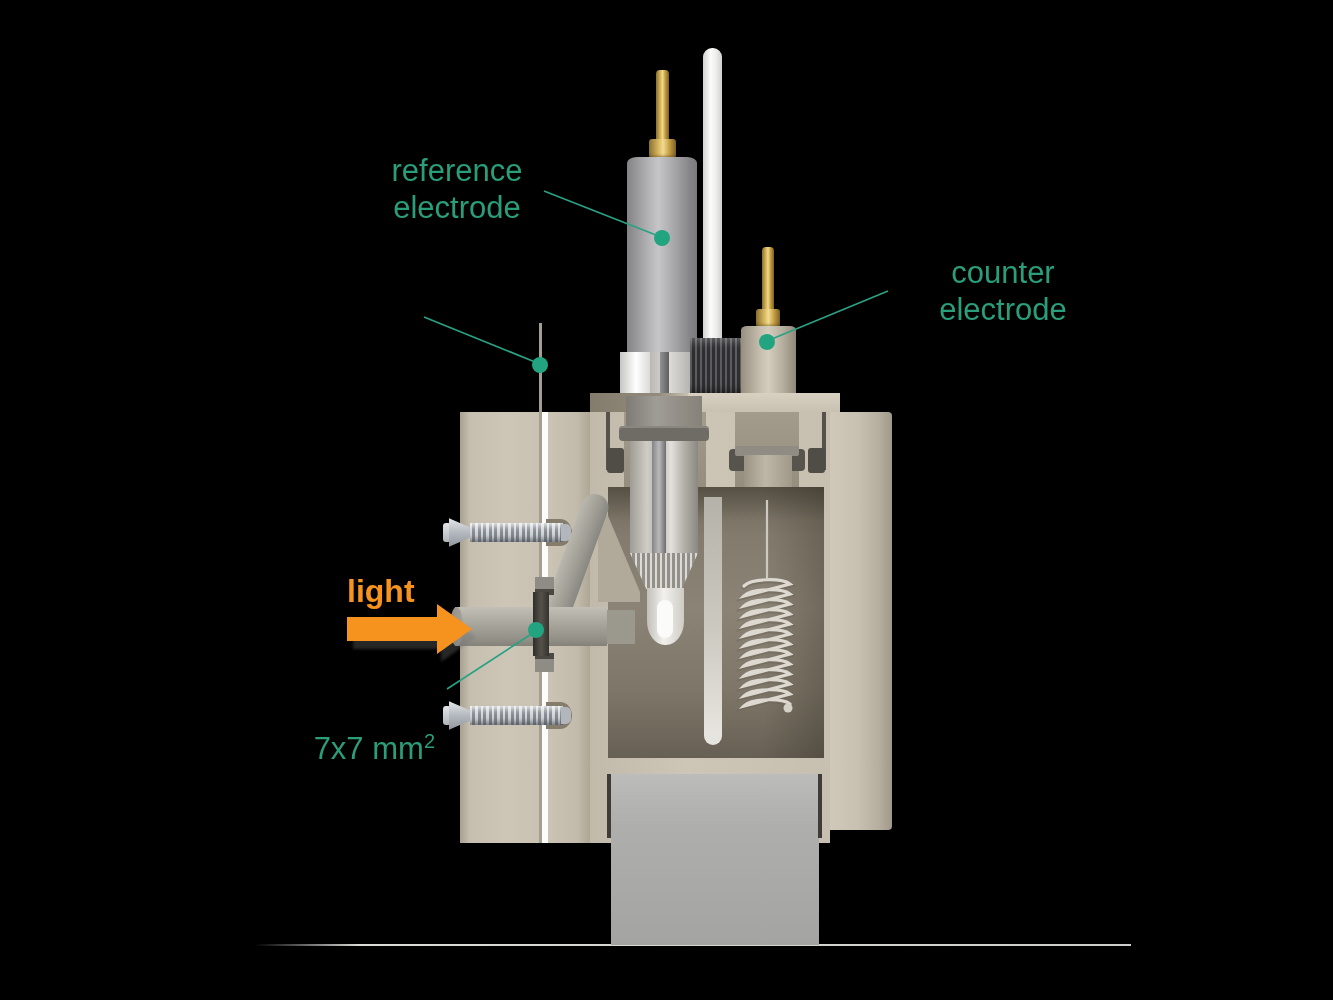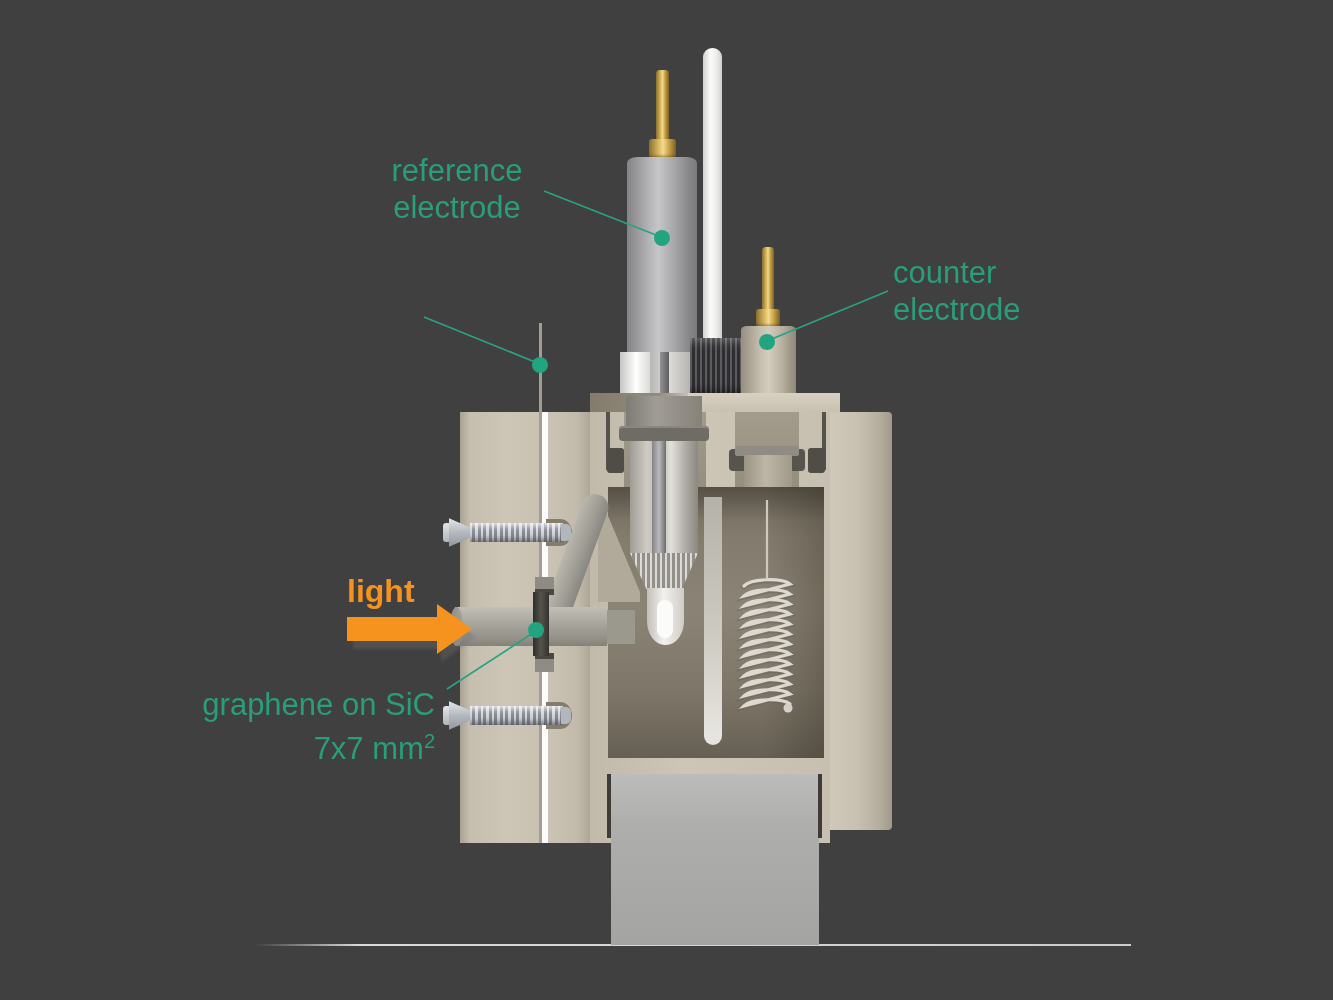--- a/index.html
+++ b/index.html
@@ -1,16 +1,16 @@
 <!DOCTYPE html>
 <html><head>
 <meta charset="utf-8">
 <style>
   html,body{margin:0;padding:0;background:#ffffff;}
-  #scene{position:relative;width:1333px;height:1000px;background:#404040;overflow:hidden;
+  #scene{position:relative;width:1333px;height:1000px;background:#000000;overflow:hidden;
          font-family:"Liberation Sans", sans-serif;}
   .abs{position:absolute;}
   .label{position:absolute;color:#2a9d7b;font-size:31px;line-height:37px;font-weight:400;}
   .label-orange{position:absolute;color:#f6921e;font-size:32px;line-height:34px;font-weight:700;}
   sup.sq{font-size:20px;}
   svg{position:absolute;left:0;top:0;}
 </style>
 </head>
 <body>
 
@@ -126,28 +126,28 @@
     <circle cx="767" cy="342" r="8" fill="#22a481"></circle>
     <circle cx="540" cy="365" r="8" fill="#22a481"></circle>
     <circle cx="536" cy="630" r="8" fill="#22a481"></circle>
   </svg>
 
   <div class="label" style="left:352px;top:152px;width:210px;text-align:center;">
     <span>reference</span><br>
     <span>electrode</span>
   </div>
 
-  <div class="label" style="left:893px;top:254px;width:220px;text-align:left;">
+  <div class="label" style="left:893px;top:254px;width:220px;text-align:center;">
     <span>counter</span><br>
     <span>electrode</span>
   </div>
 
 
   <div class="label-orange" style="left:347px;top:574px;">
     <span>light</span>
   </div>
 
   <div class="label" style="left:185px;top:686px;width:250px;text-align:right;">
-    <span>graphene on SiC</span><br>
+    <br>
     <span>7x7 mm</span><sup class="sq">2</sup>
   </div>
 
 </div>
 
 </body></html>

